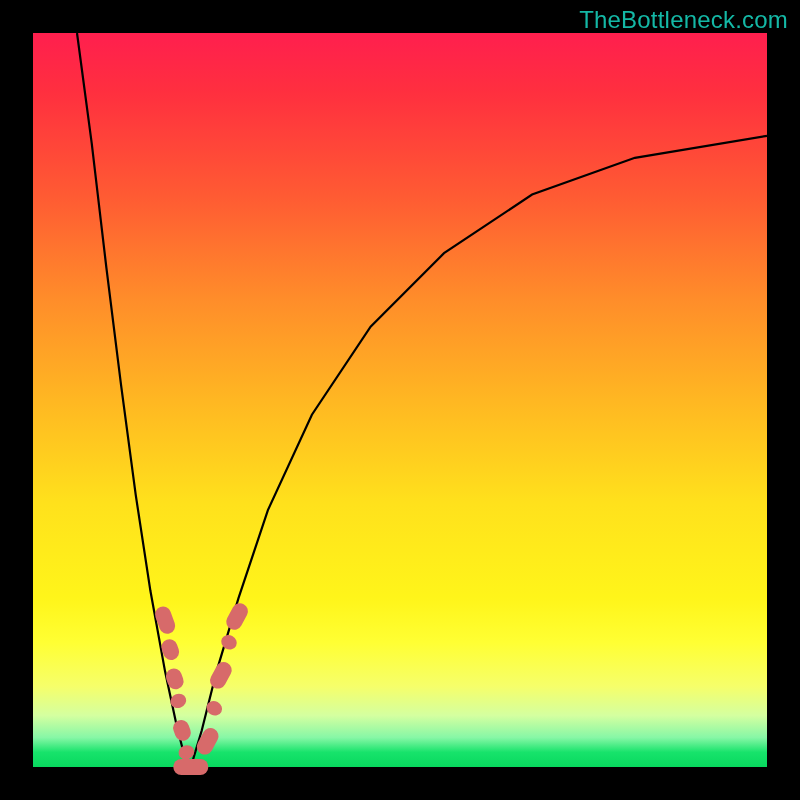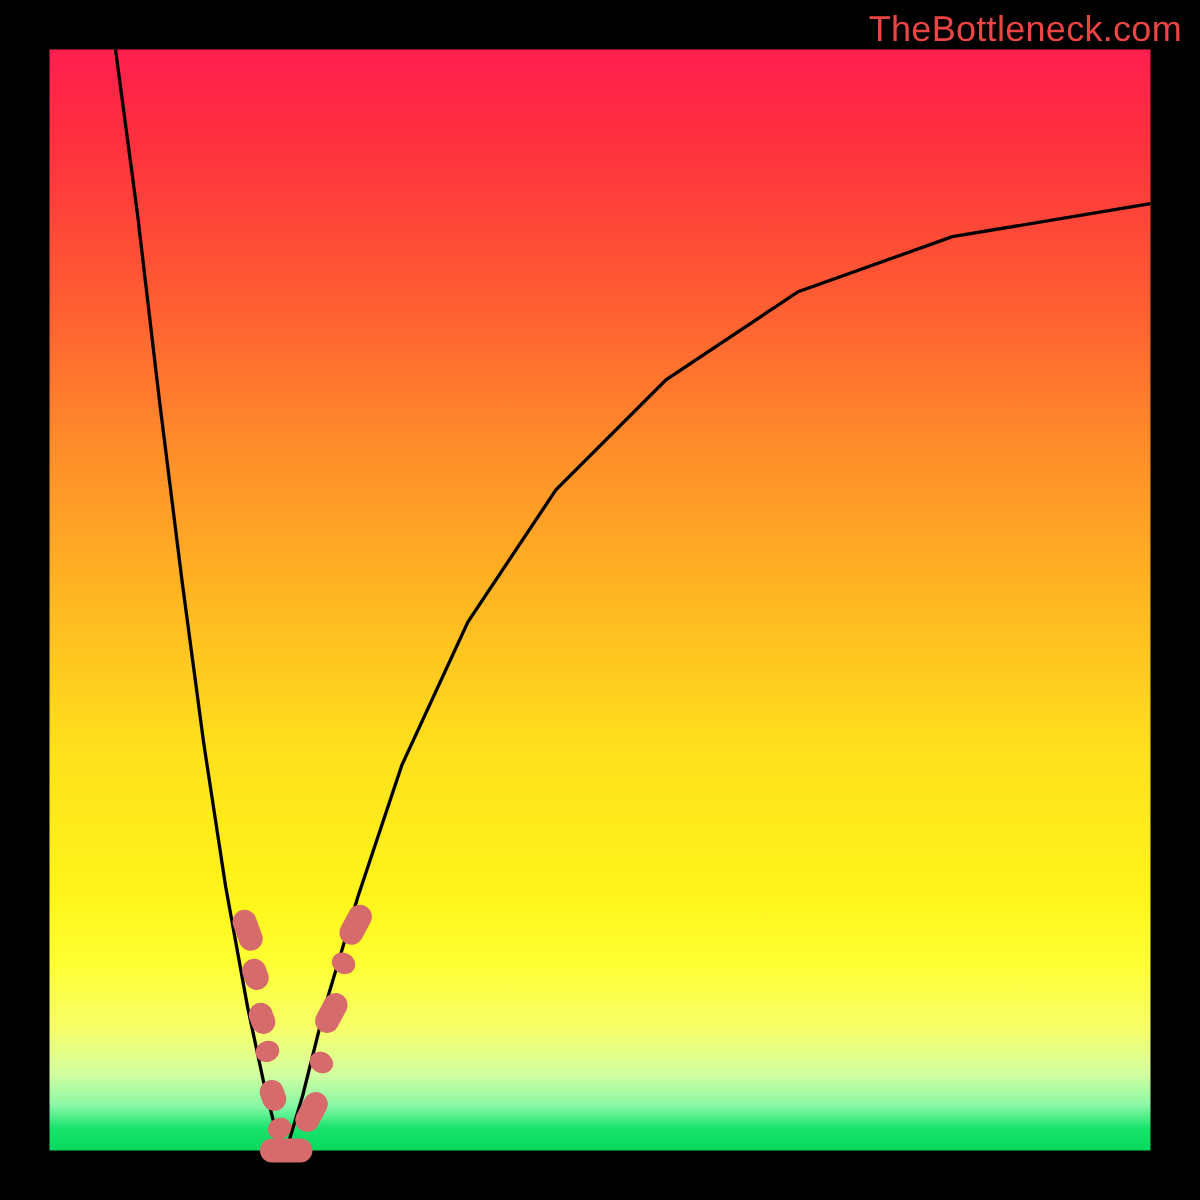--- a/index.html
+++ b/index.html
@@ -40,21 +40,21 @@
       #17e36b 98%,
       #08d85e 100%
     );
   }
   .wm {
     position: absolute;
     top: 6px;
     right: 12px;
     font-size: 24px;
     font-weight: 500;
-    color: #ef4444;
+    color: #14b8a6;
     letter-spacing: 0.2px;
   }
   svg.curves {
     position: absolute;
     left: 0;
     top: 0;
     width: 734px;
     height: 734px;
     overflow: visible;
   }

